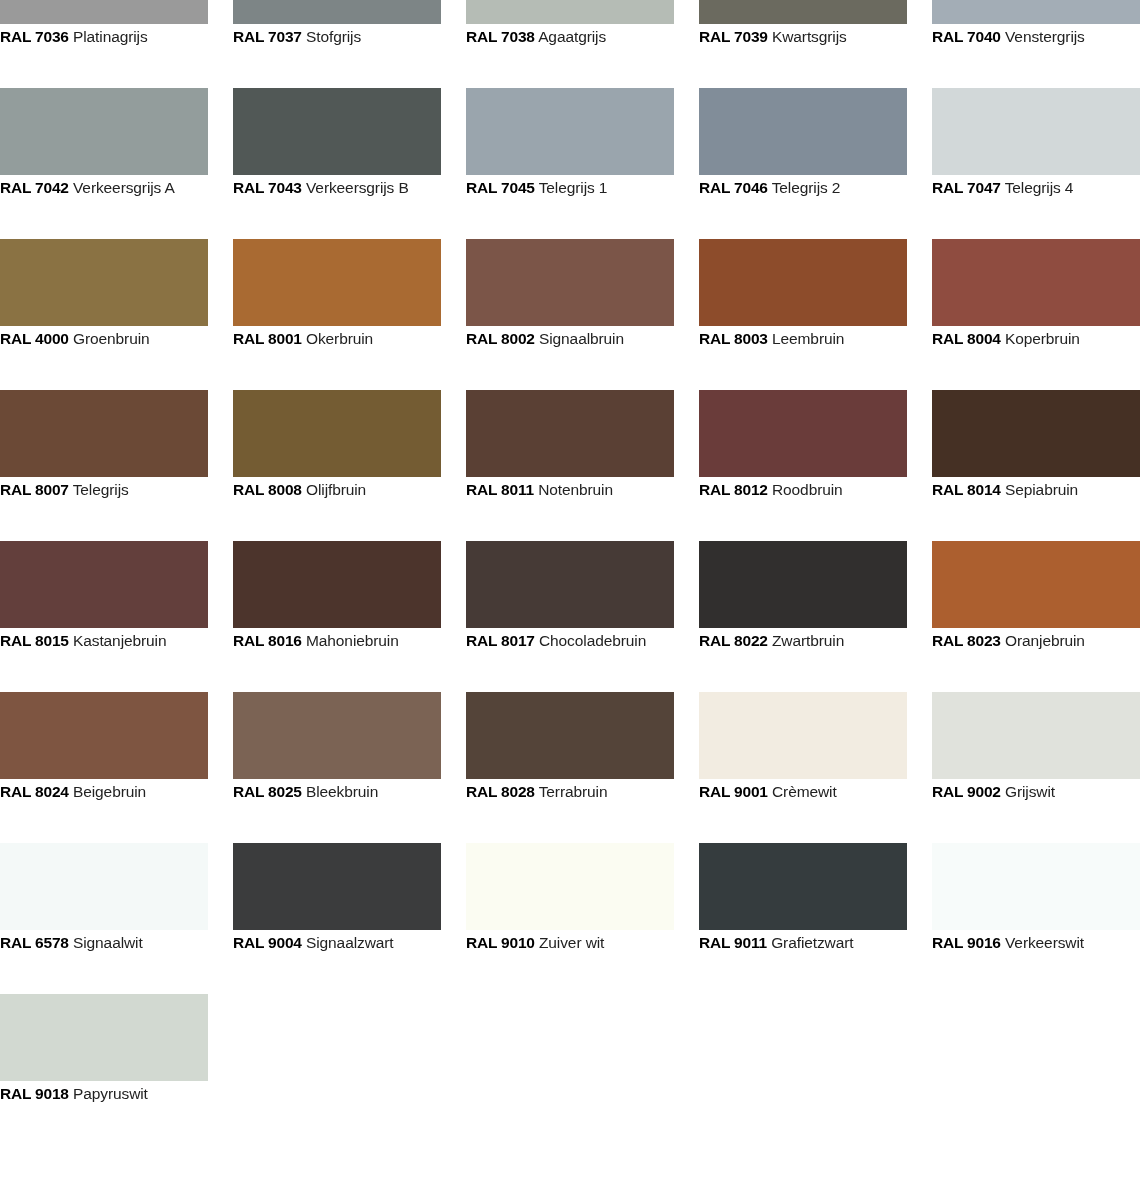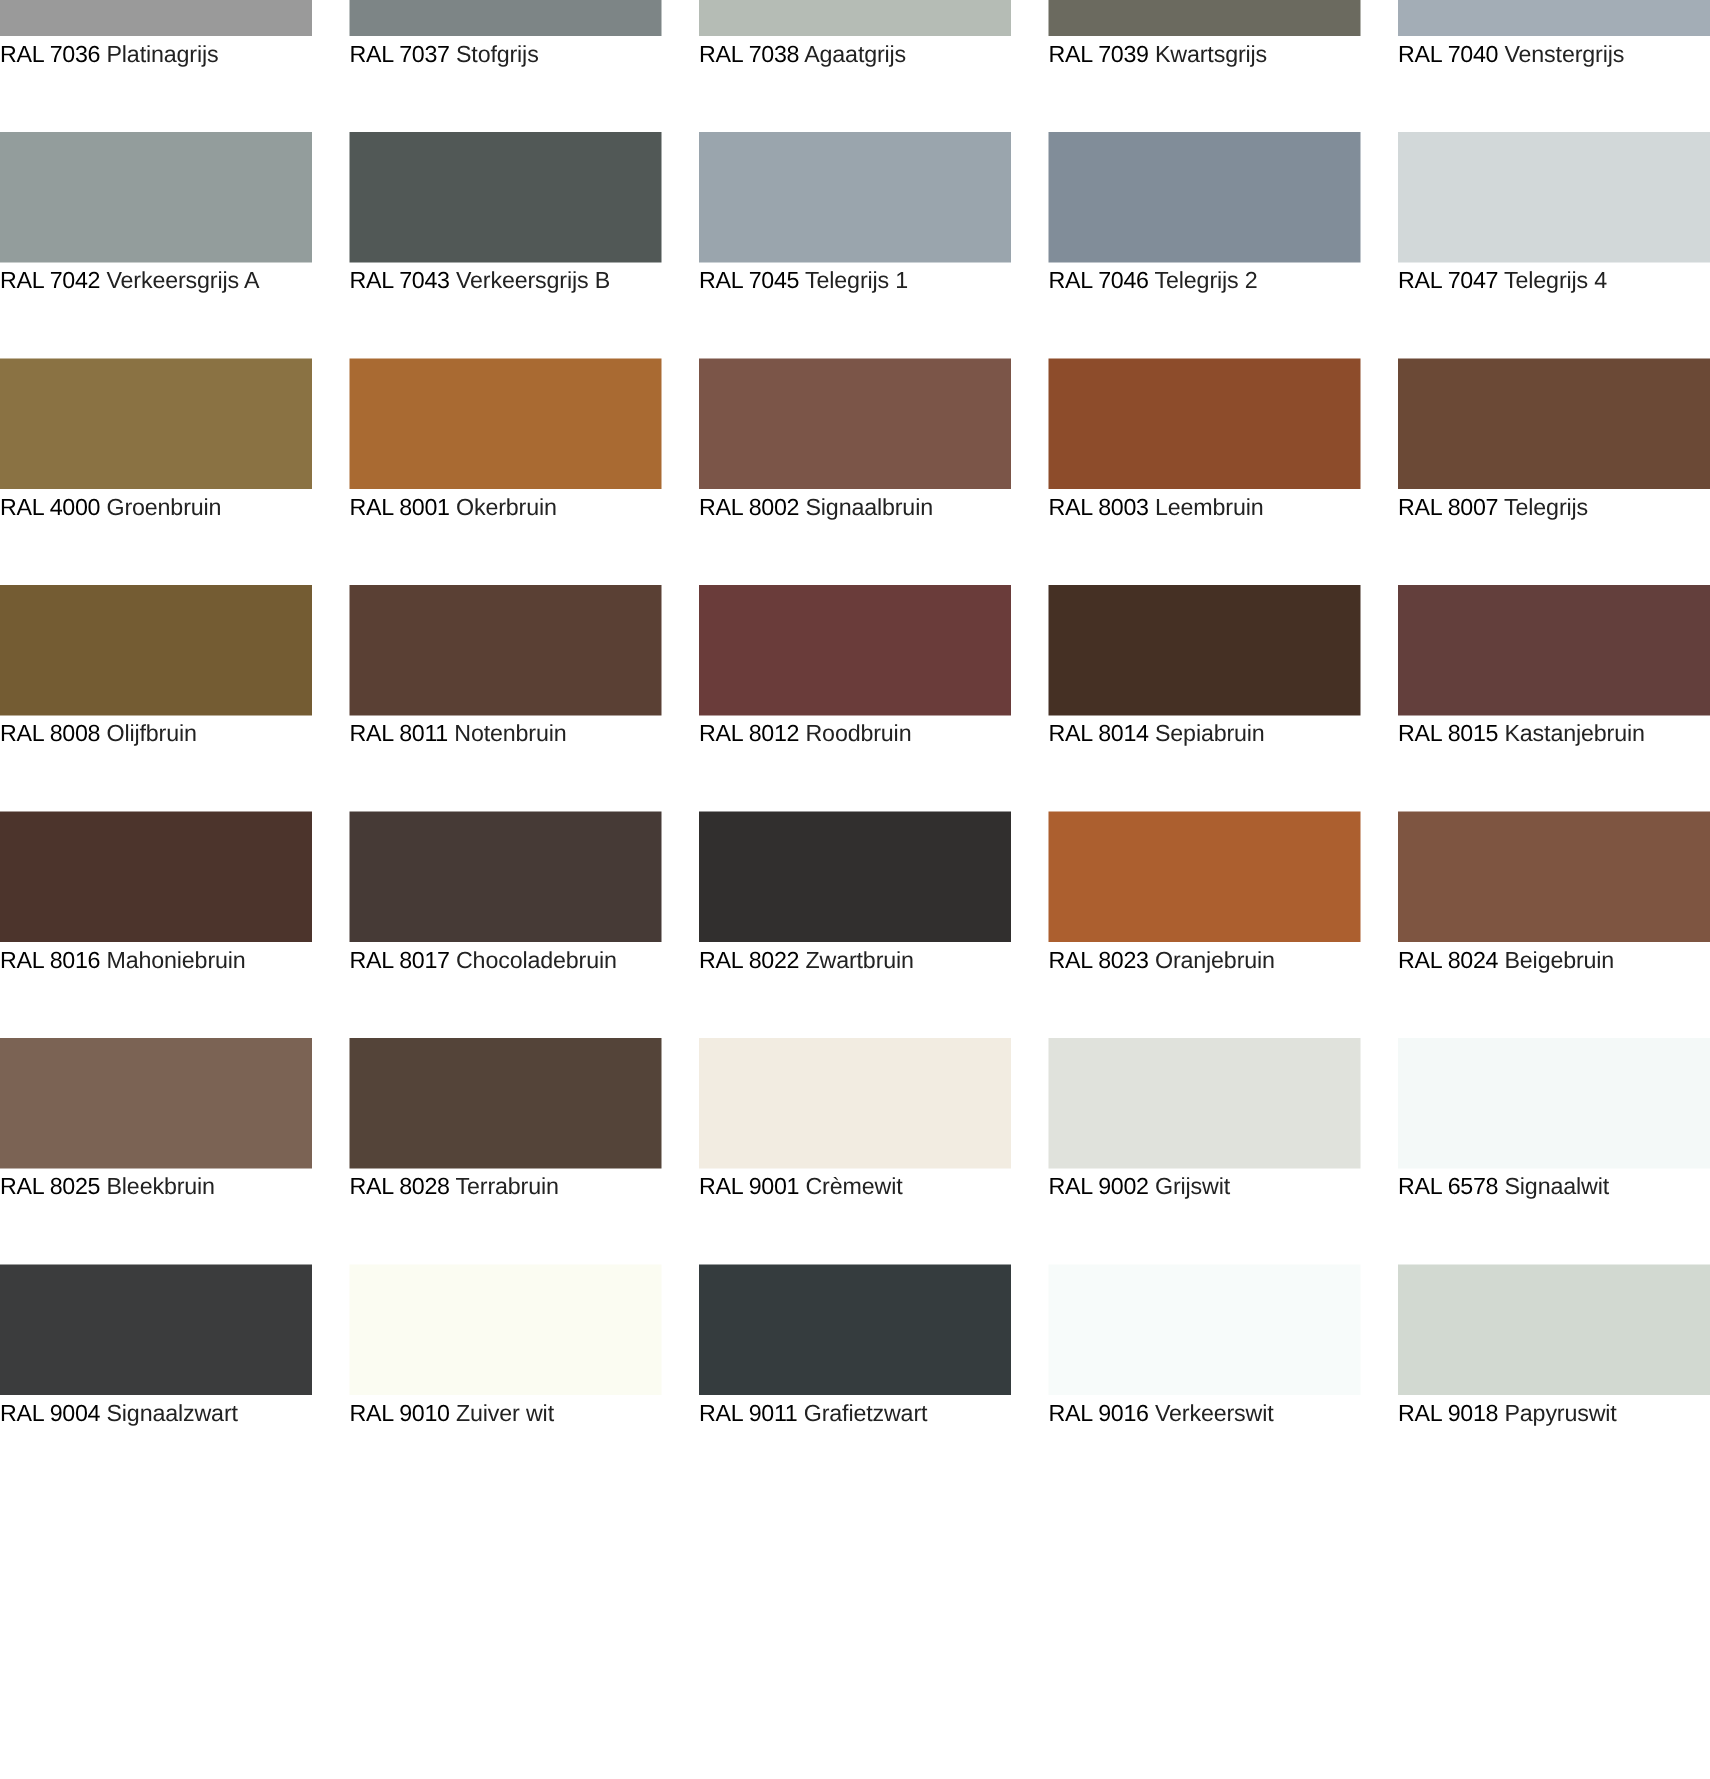--- a/index.html
+++ b/index.html
@@ -47,21 +47,21 @@
     left: 0;
     top: 90px;
     width: 234px;
     font-size: 15.5px;
     line-height: 20px;
     color: #1a1a1a;
     white-space: nowrap;
     letter-spacing: -0.1px;
   }
   .code {
-    font-weight: 400;
+    font-weight: 700;
     color: #000000;
     letter-spacing: -0.2px;
   }
   .cname {
     font-weight: 400;
     color: #222222;
   }
 </style>
 </head>
 <body>
@@ -118,20 +118,24 @@
       </div>
       <div class="cell">
         <div class="chip" style="background: rgb(123, 85, 72);"></div>
         <div class="caption"><span class="code">RAL 8002</span> <span class="cname">Signaalbruin</span></div>
       </div>
       <div class="cell">
         <div class="chip" style="background: rgb(141, 76, 43);"></div>
         <div class="caption"><span class="code">RAL 8003</span> <span class="cname">Leembruin</span></div>
       </div>
       <div class="cell">
+        <div class="chip" style="background: rgb(143, 76, 64);"></div>
+        <div class="caption"><span class="code">RAL 8004</span> <span class="cname">Koperbruin</span></div>
+      </div>
+      <div class="cell">
         <div class="chip" style="background: rgb(107, 73, 54);"></div>
         <div class="caption"><span class="code">RAL 8007</span> <span class="cname">Telegrijs</span></div>
       </div>
       <div class="cell">
         <div class="chip" style="background: rgb(116, 92, 51);"></div>
         <div class="caption"><span class="code">RAL 8008</span> <span class="cname">Olijfbruin</span></div>
       </div>
       <div class="cell">
         <div class="chip" style="background: rgb(90, 64, 52);"></div>
         <div class="caption"><span class="code">RAL 8011</span> <span class="cname">Notenbruin</span></div>

